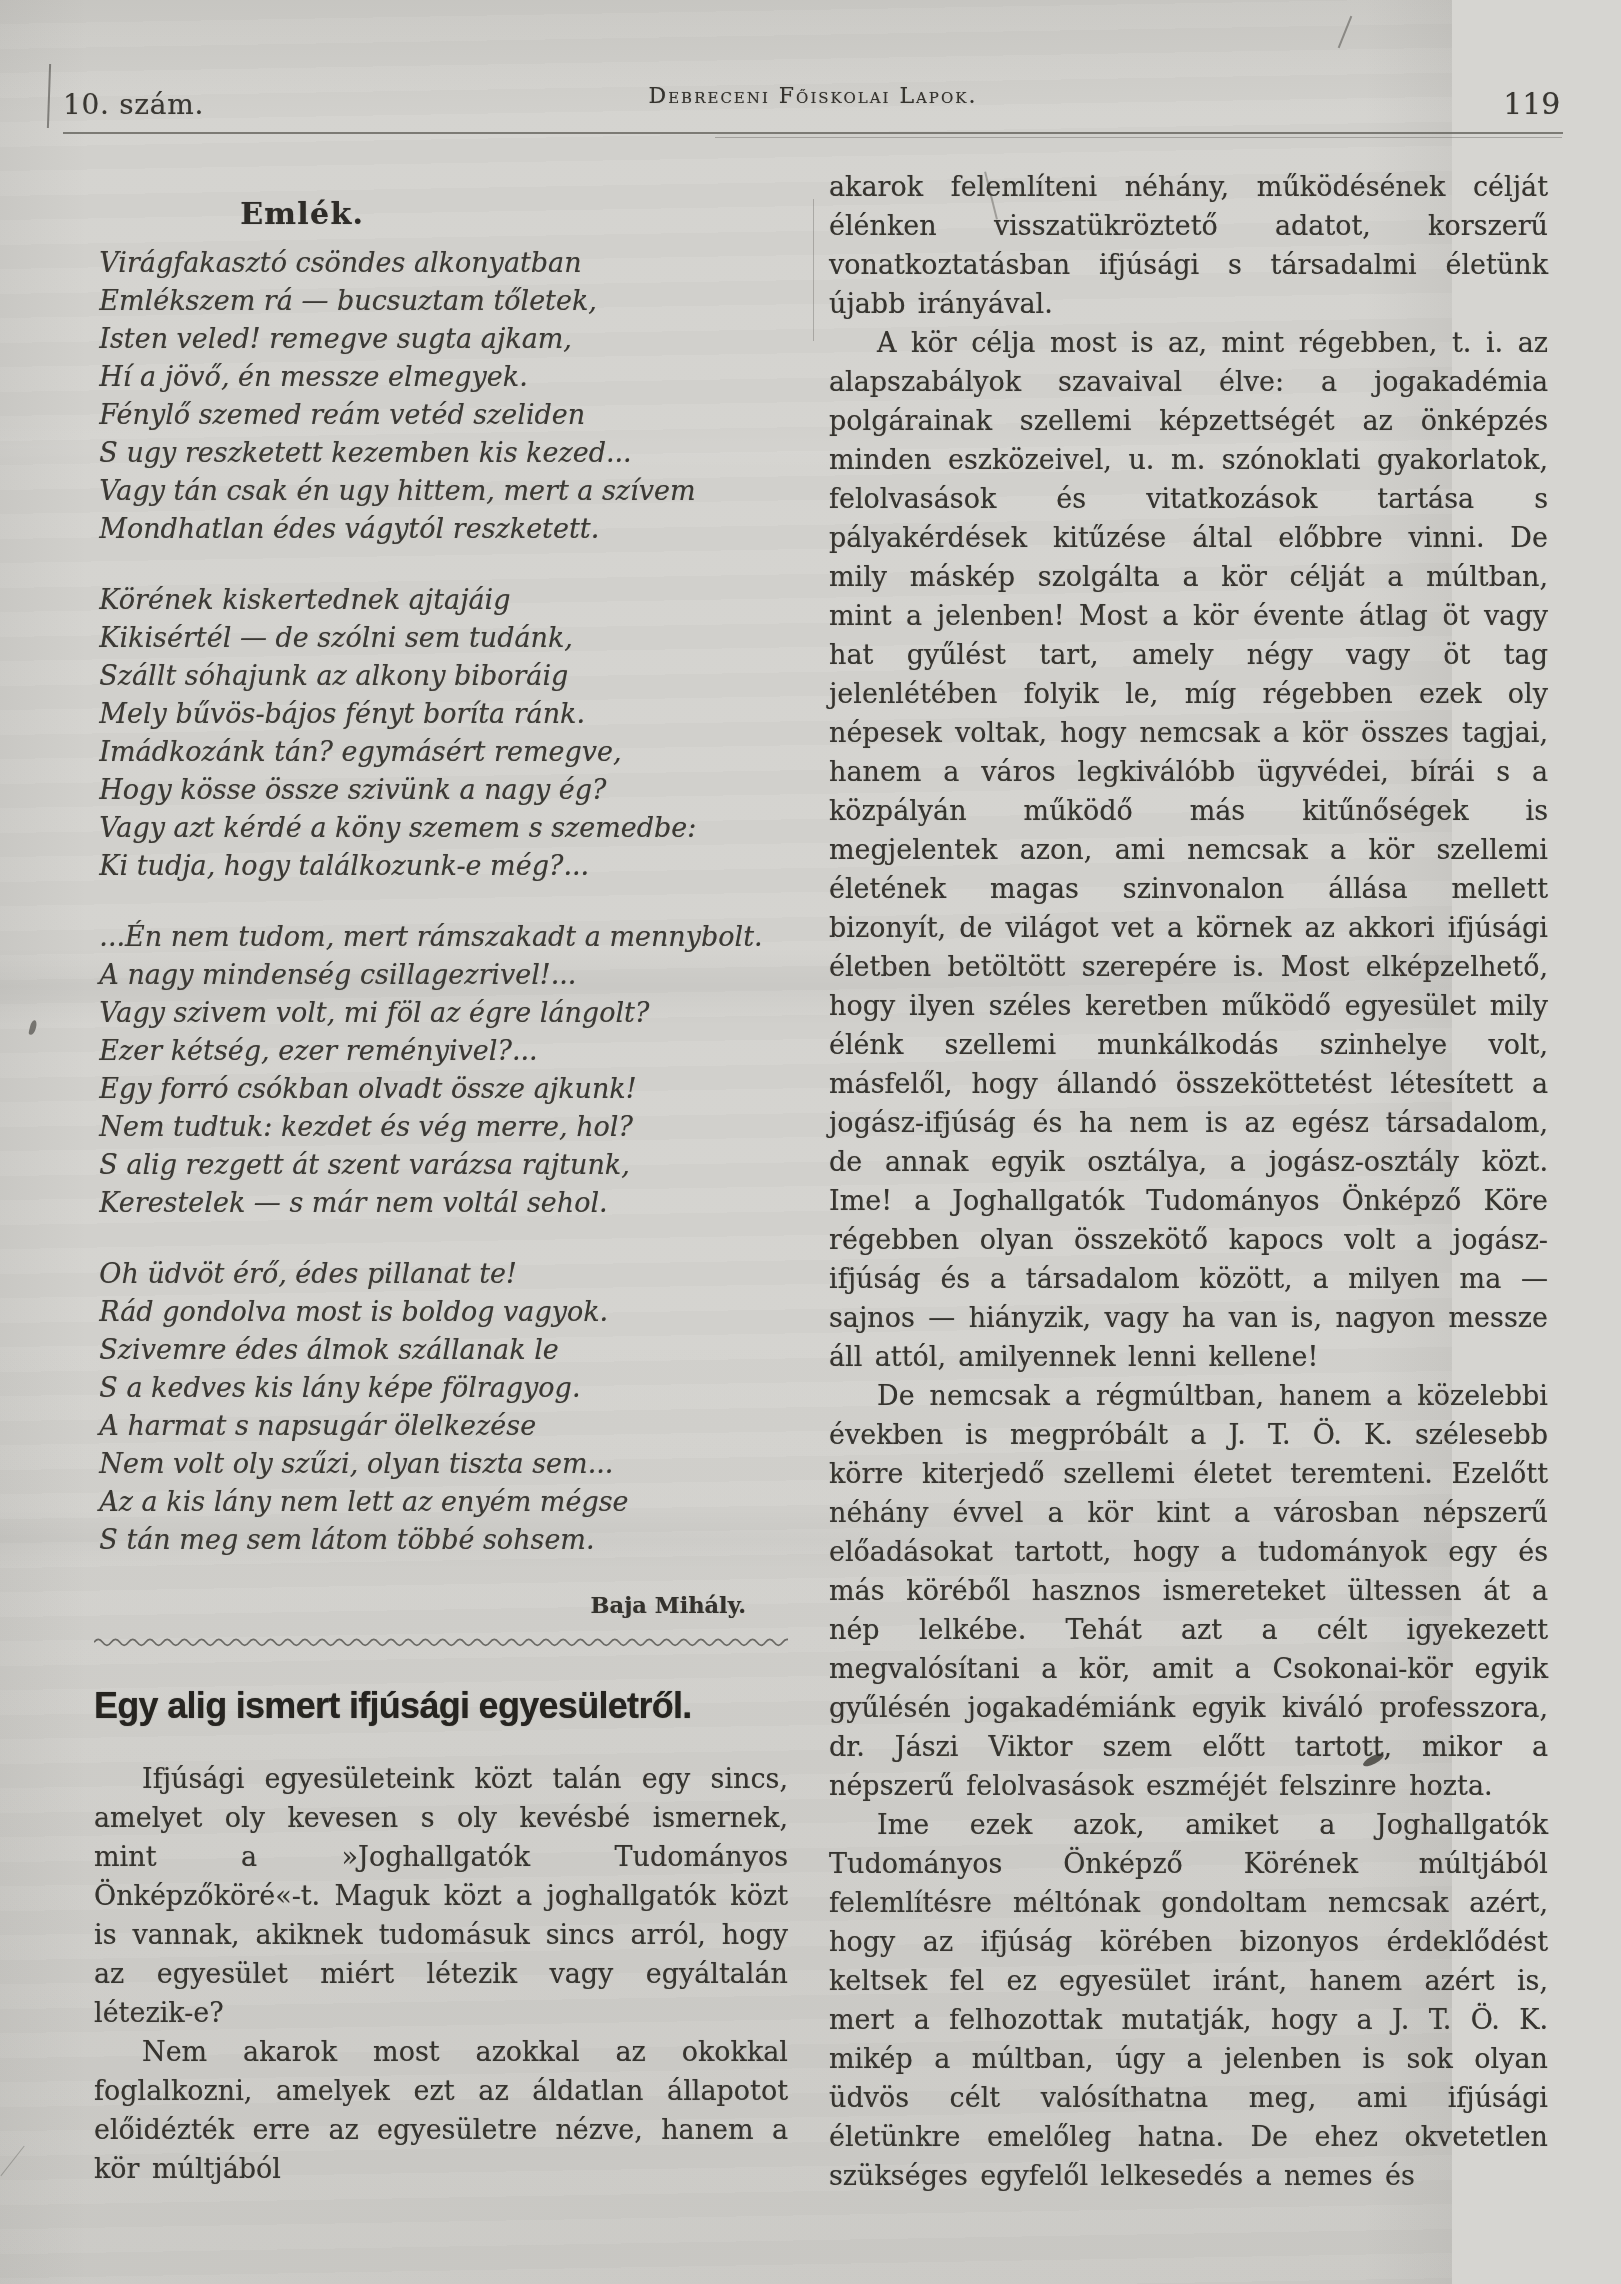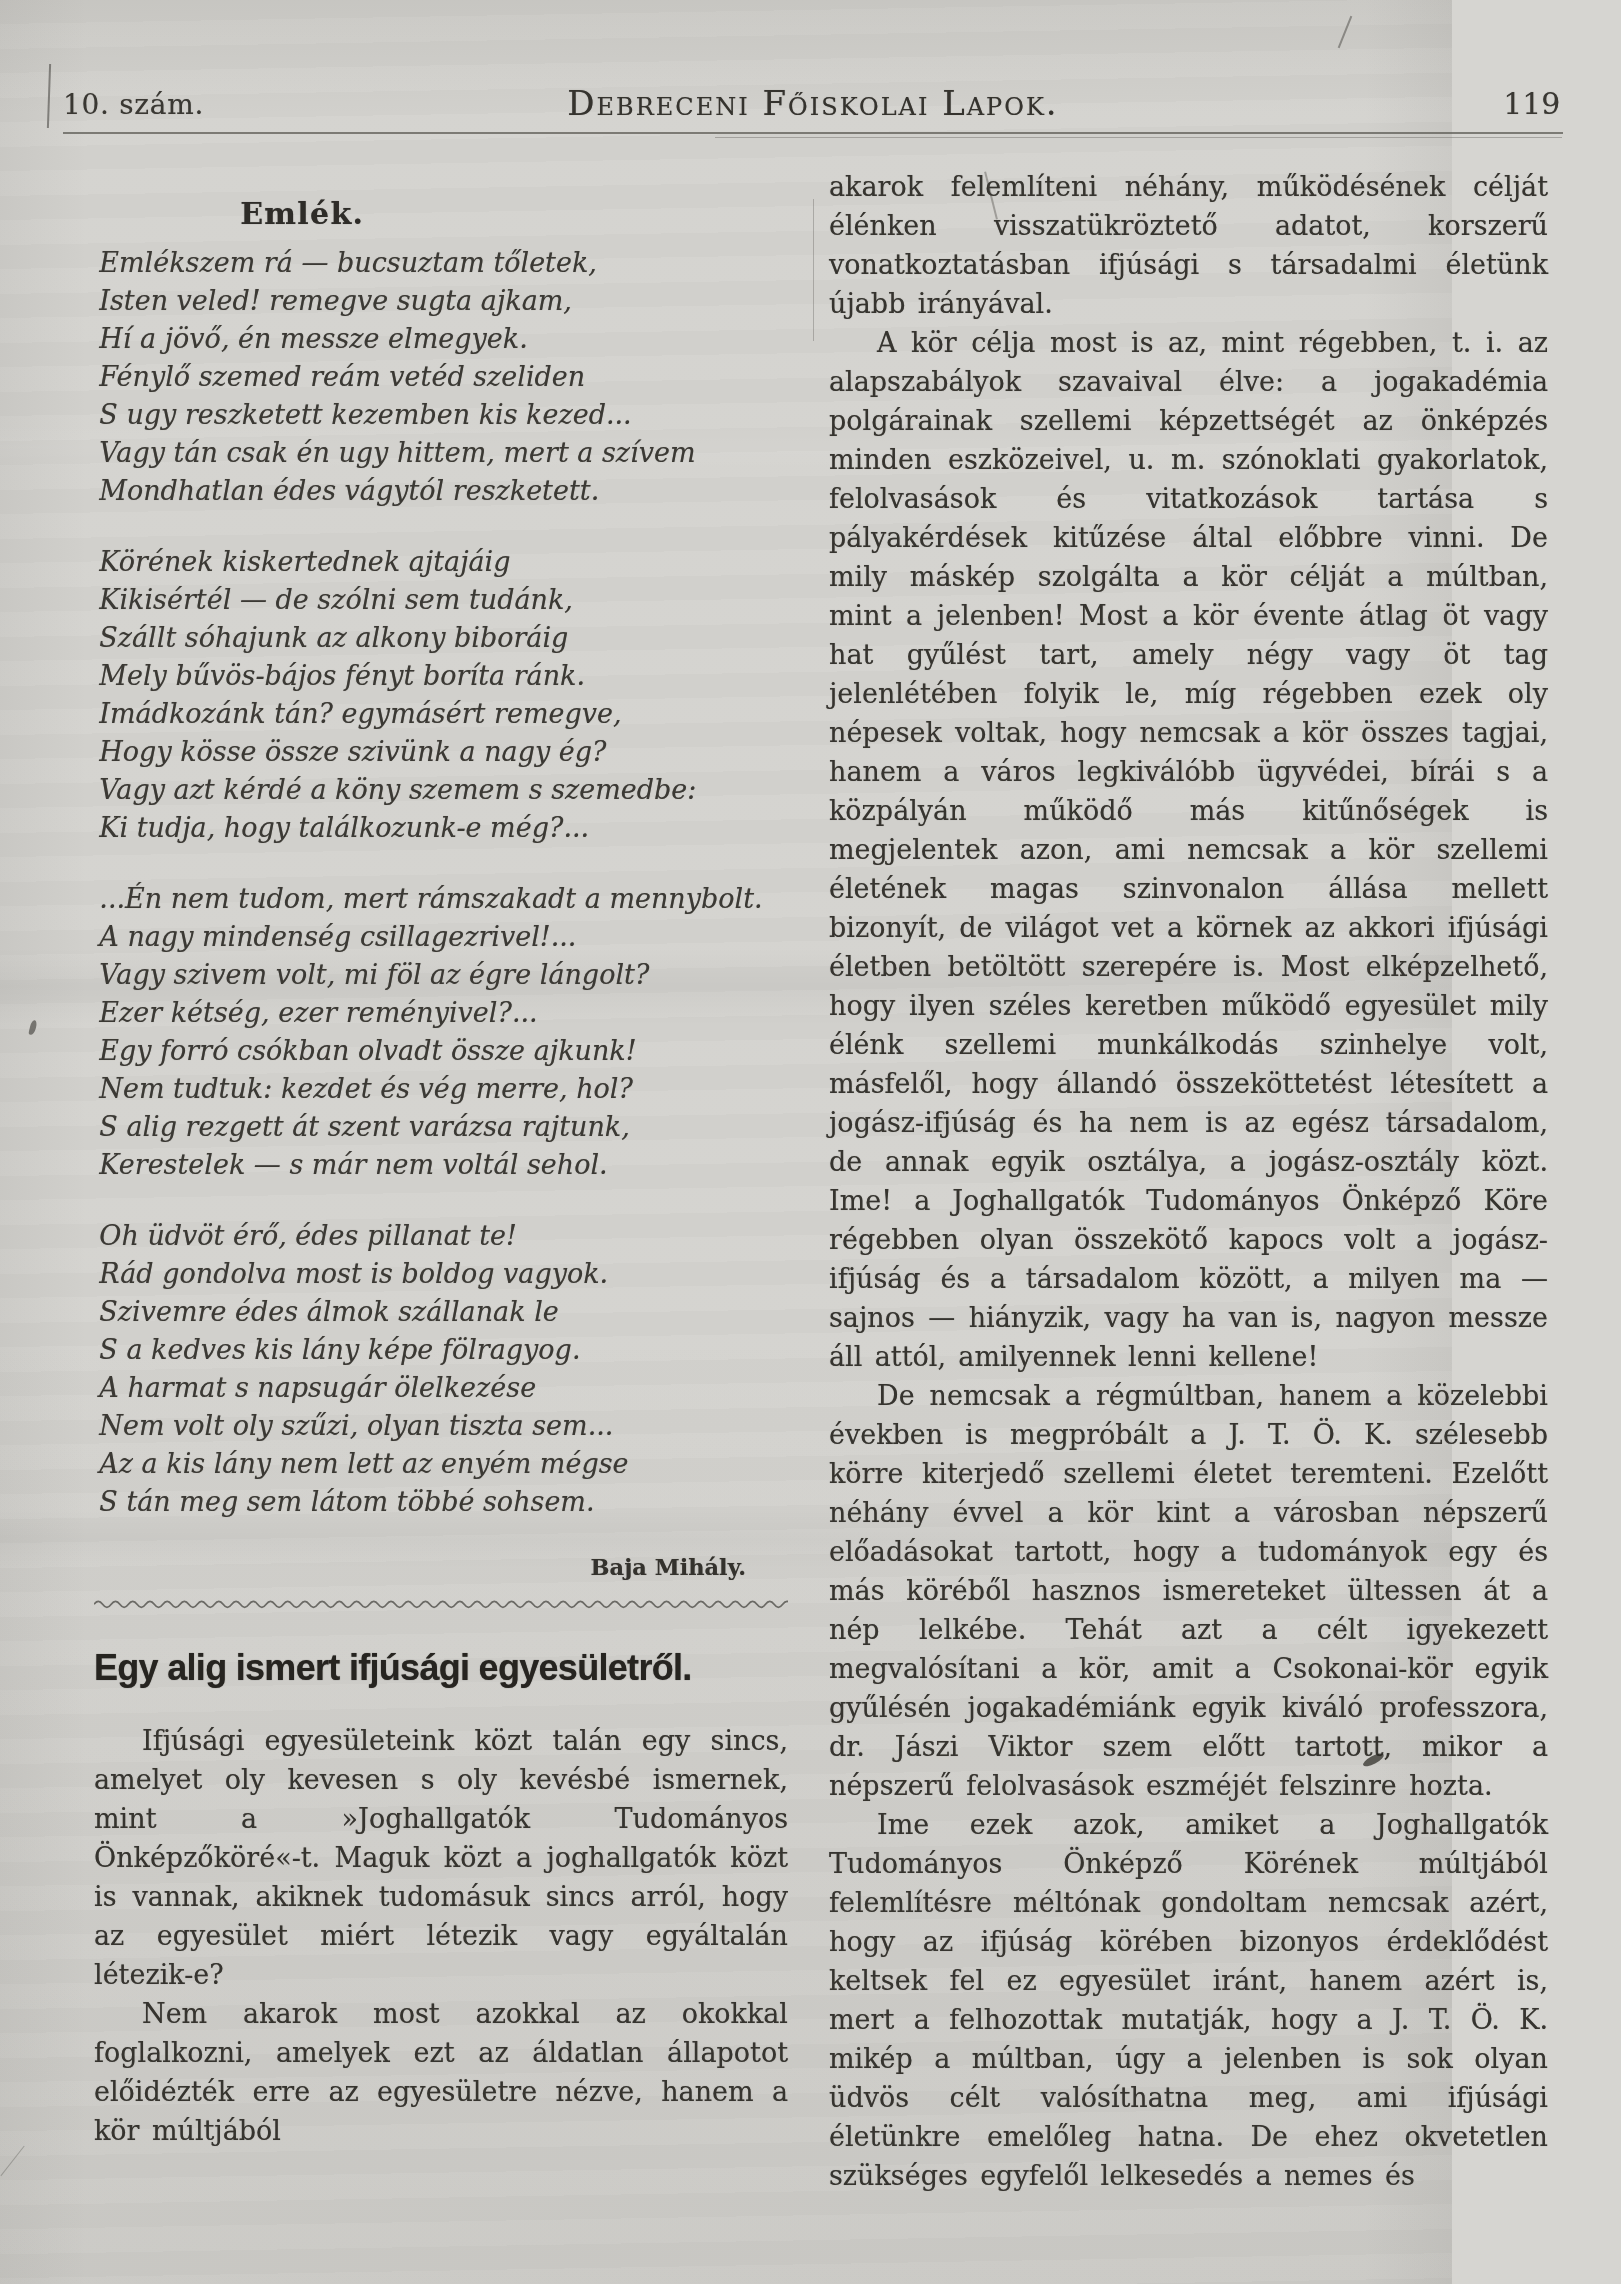--- a/index.html
+++ b/index.html
@@ -20,21 +20,21 @@
   }
   .band{position:absolute;left:0;width:100%;pointer-events:none;}
   .band.b1{top:947px;height:79px;background:linear-gradient(180deg,transparent,rgba(0,0,0,.035),transparent);}
   .band.b2{top:1509px;height:60px;background:linear-gradient(180deg,transparent,rgba(0,0,0,.028),transparent);}
   .band.b3{top:424px;height:46px;background:linear-gradient(180deg,transparent,rgba(255,255,255,.05),transparent);}
 
   
   .header{position:absolute;top:83px;left:63px;width:1500px;height:40px;}
   .issue{position:absolute;left:0;top:5.3px;font-size:28px;letter-spacing:0.7px;color:#3a3833;text-shadow:0 0 0.7px rgba(40,38,34,.45);}
   .journal{position:absolute;left:0;right:0;top:0;text-align:center;font-variant:small-caps;
-    font-size:34px;letter-spacing:2px;color:#35332e;text-shadow:0 0 0.7px rgba(40,38,34,.5);}
+    font-size:22px;letter-spacing:2px;color:#35332e;text-shadow:0 0 0.7px rgba(40,38,34,.5);}
   .pageno{position:absolute;right:2.6px;top:2.6px;font-size:30px;color:#3a3833;text-shadow:0 0 0.7px rgba(40,38,34,.45);}
   .rule{position:absolute;top:132px;left:63px;width:1500px;height:2px;background:#5d5c56;opacity:.75;}
   .rule2{position:absolute;top:137px;left:715px;width:847px;height:1.3px;background:#6a6963;opacity:.45;}
 
   
   .col{position:absolute;text-align:justify;}
   .col-left{left:94px;top:196px;width:694px;}
   .col-right{left:829px;top:167px;width:719px;}
 
   .poem-title{margin:0 0 0 0;width:60%;text-align:center;font-size:30px;font-weight:bold;
@@ -79,20 +79,21 @@
     <span class="journal">Debreceni Főiskolai Lapok.</span>
     <span class="pageno">119</span>
   </div>
   <div class="rule"></div>
   <div class="rule2"></div>
 
   <section class="col col-left">
     <h2 class="poem-title">Emlék.</h2>
     <div class="poem">
         <div class="stanza">
+          <div class="poem-line">Virágfakasztó csöndes alkonyatban</div>
           <div class="poem-line">Emlékszem rá — bucsuztam tőletek,</div>
           <div class="poem-line">Isten veled! remegve sugta ajkam,</div>
           <div class="poem-line">Hí a jövő, én messze elmegyek.</div>
           <div class="poem-line">Fénylő szemed reám vetéd szeliden</div>
           <div class="poem-line">S ugy reszketett kezemben kis kezed...</div>
           <div class="poem-line">Vagy tán csak én ugy hittem, mert a szívem</div>
           <div class="poem-line">Mondhatlan édes vágytól reszketett.</div>
         </div>
         <div class="stanza">
           <div class="poem-line">Körének kiskertednek ajtajáig</div>

